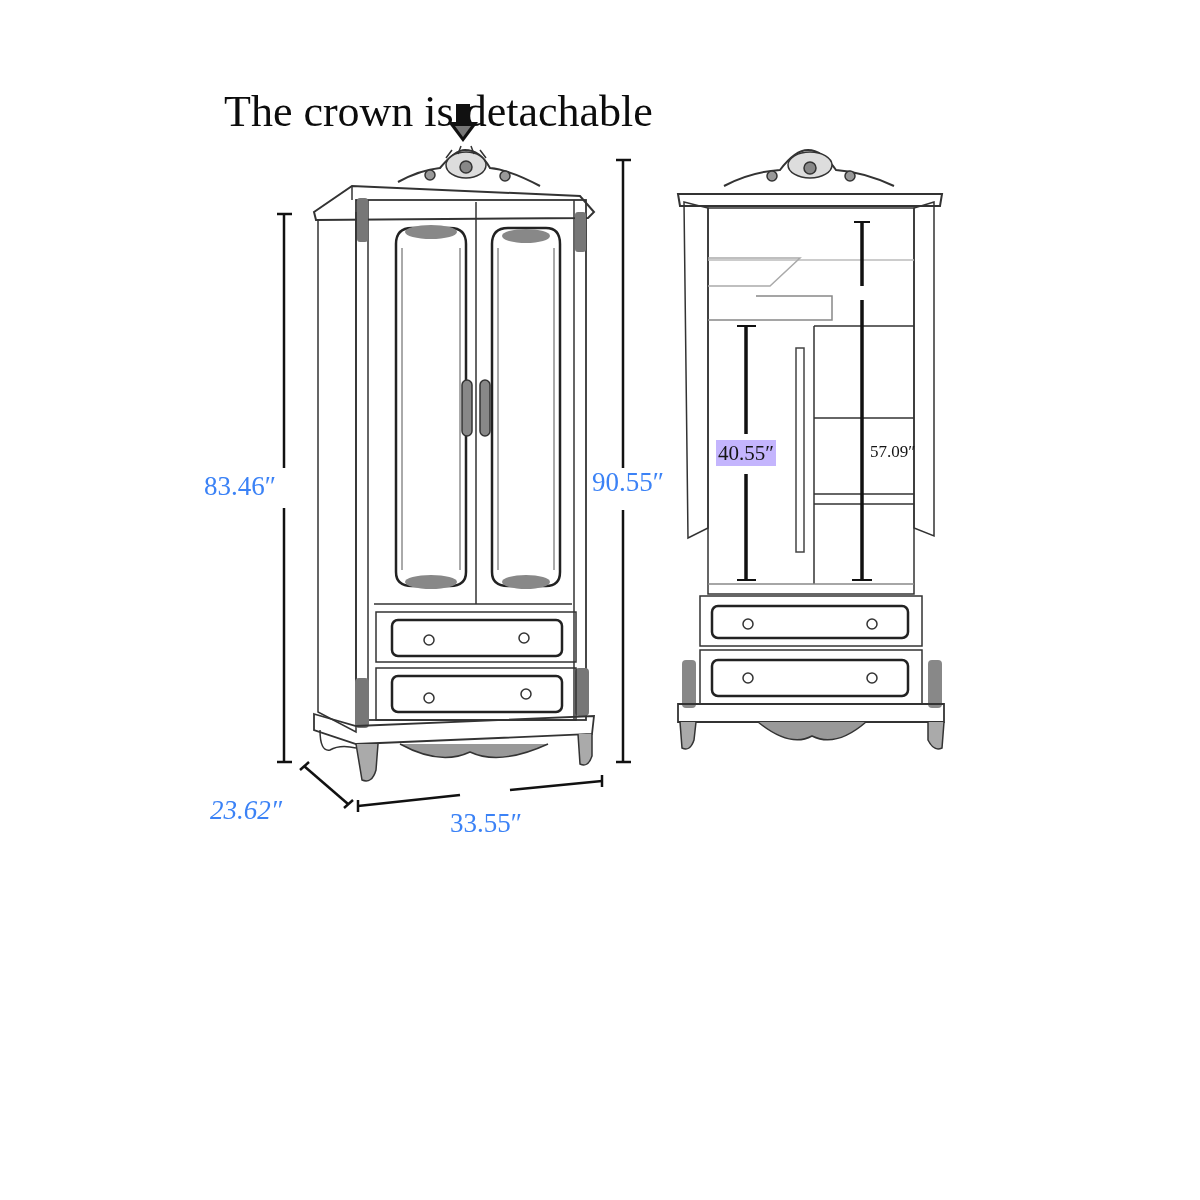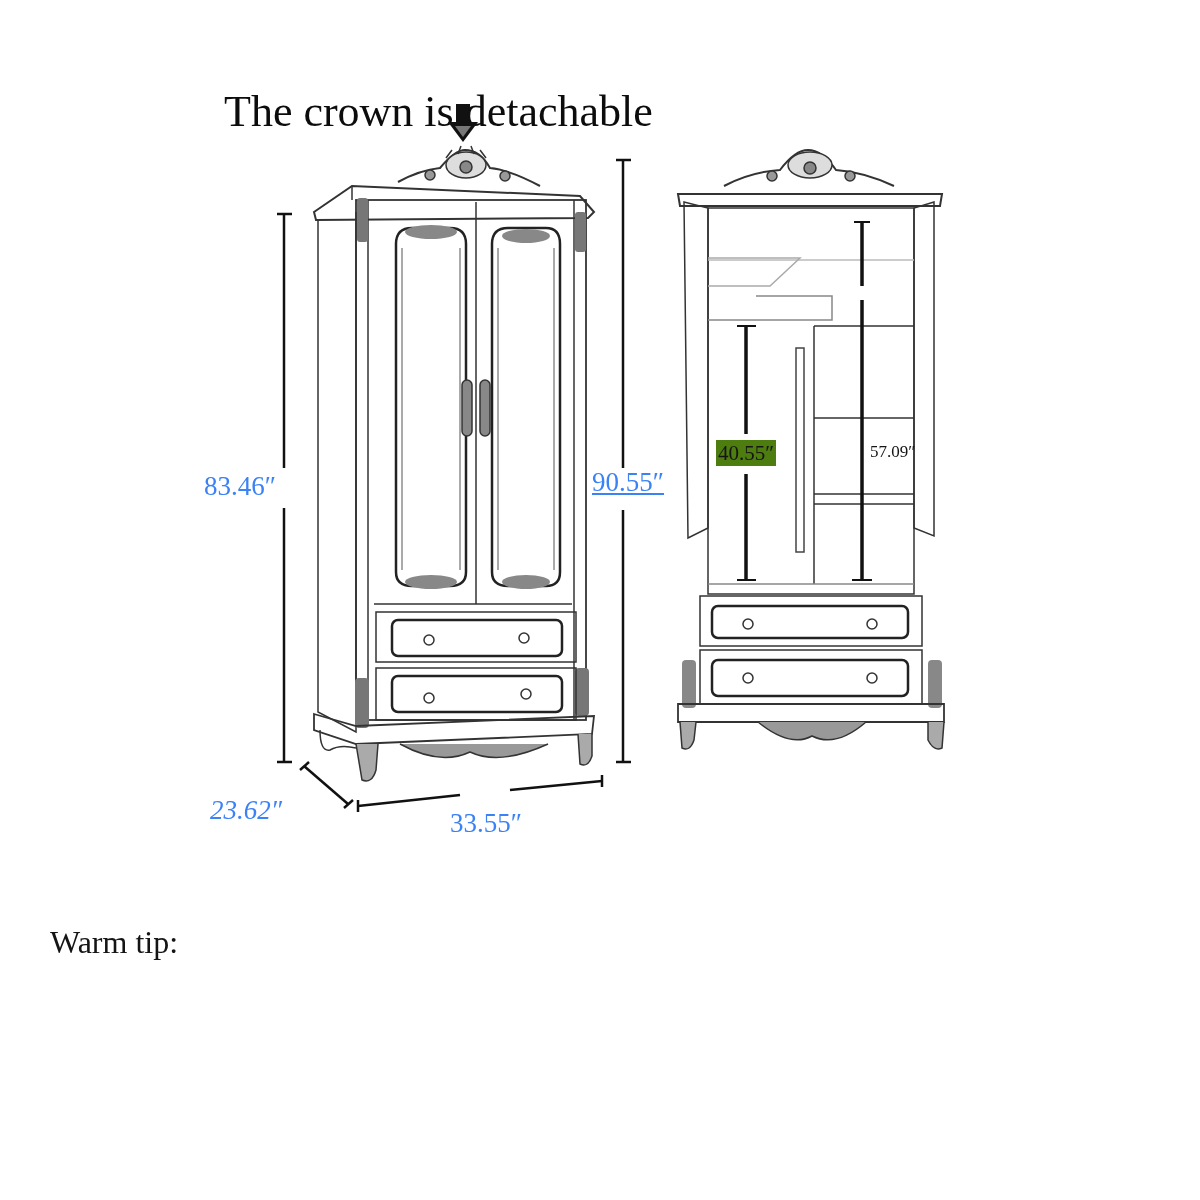--- a/index.html
+++ b/index.html
@@ -2,21 +2,21 @@
 <html><head>
   <meta charset="utf-8">
   <style>
     html, body { margin: 0; padding: 0; background: #ffffff; }
     body { width: 1200px; height: 1200px; position: relative; overflow: hidden;
            font-family: "Liberation Serif", "DejaVu Serif", serif; color: #111; }
     .abs { position: absolute; }
     .title { left: 224px; top: 46px; font-size: 44px; line-height: 56px; white-space: nowrap; color: #0c0c0c; margin-top: 38px; }
     .dim { font-size: 27px; line-height: 32px; white-space: nowrap; color: #3b82f6; }
     .dim-small { font-size: 17px; line-height: 16px; white-space: nowrap; color: #151515; }
-    .dim-mid { font-size: 21px; line-height: 26px; white-space: nowrap; color: #151515; background:#4d7c0f; padding: 0 2px; }
+    .dim-mid { font-size: 21px; line-height: 26px; white-space: nowrap; color: #151515; background:#c4b5fd; padding: 0 2px; }
     .tip { left: 50px; top: 918px; width: 1120px; font-size: 32px; line-height: 49px; color: #141414; }
     .tip p { margin: 0; }
     svg.draw { position: absolute; left: 0; top: 0; }
   </style>
 </head>
 <body>
 
 <div class="abs title">The crown is detachable</div>
 
 <svg class="draw" width="1200" height="900" viewBox="0 0 1200 900">
@@ -177,21 +177,20 @@
 
     <line x1="862" y1="222" x2="862" y2="286"></line>
     <line x1="854" y1="222" x2="870" y2="222" stroke-width="2"></line>
 
     <line x1="862" y1="300" x2="862" y2="580"></line>
     <line x1="852" y1="580" x2="872" y2="580" stroke-width="2"></line>
   </g>
 </svg>
 
 <div class="abs dim" style="left:204px; top:470px;">83.46″</div>
-<div class="abs dim" style="left:592px; top:466px;text-decoration:underline;">90.55″</div>
+<div class="abs dim" style="left:592px; top:466px;">90.55″</div>
 <div class="abs dim" style="left:210px; top:794px;font-style:italic;">23.62″</div>
 <div class="abs dim" style="left:450px; top:807px;">33.55″</div>
 <div class="abs dim-mid" style="left:716px; top:440px;">40.55″</div>
 <div class="abs dim-small" style="left:870px; top:444px;">57.09″</div>
 
 <div class="abs tip">
-  <p>Warm tip:</p>
 </div>
 
 </body></html>

